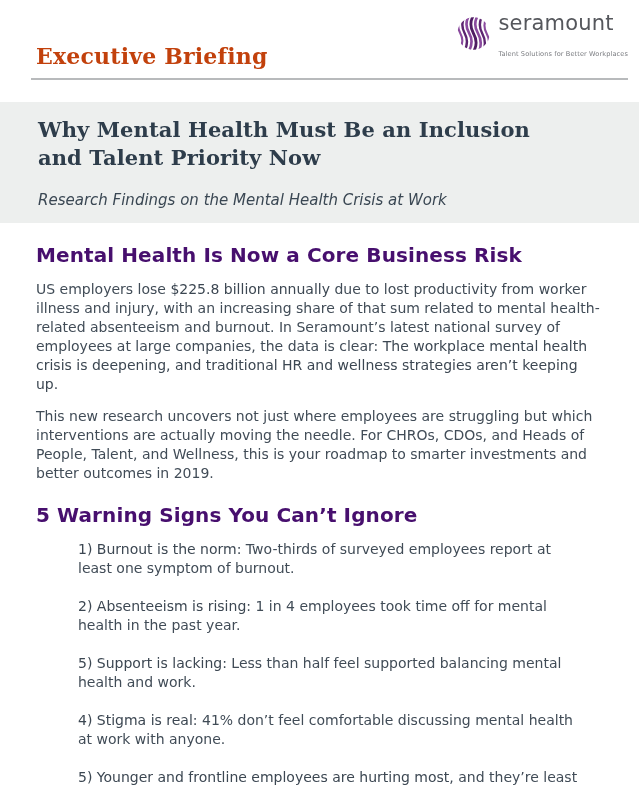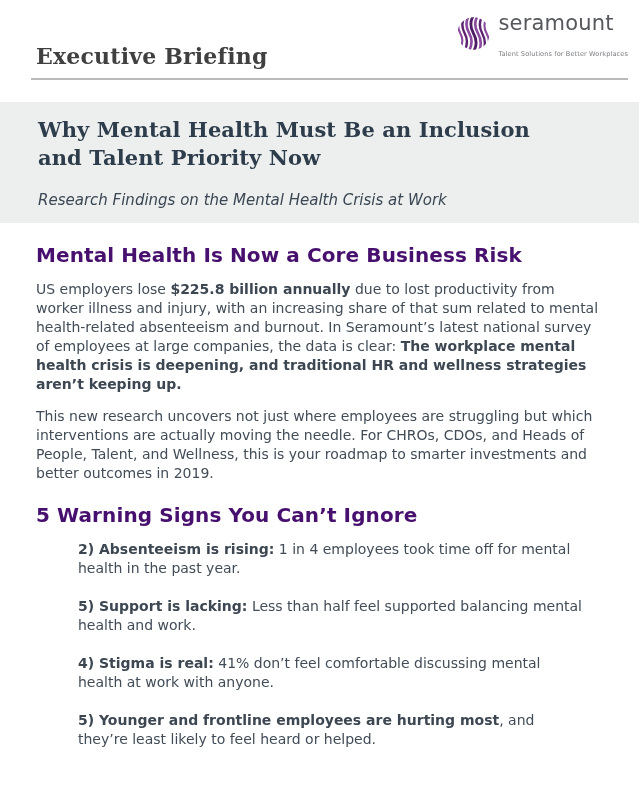--- a/index.html
+++ b/index.html
@@ -34,21 +34,21 @@
     margin-top: 16px;
     letter-spacing: 0.1px;
   }
   
   .eyebrow {
     margin: 44px 36px 0 36px;
     font-family: "DejaVu Serif", "Liberation Serif", serif;
     font-weight: bold;
     font-size: 22px;
     line-height: 25px;
-    color: #404040;
+    color: #c2410c;
     letter-spacing: 0.2px;
   }
   .rule {
     margin: 9px 11px 0 31px;
     border: none;
     border-top: 2px solid #b8babc;
     height: 0;
   }
   
   .hero {
@@ -81,21 +81,21 @@
     color: #470f6e;
     letter-spacing: 0.1px;
   }
   .para {
     margin-top: 13px;
     font-size: 14px;
     line-height: 19px;
     max-width: 570px;
     color: #414c57;
   }
-  .b { font-weight: bold; color: #3c4752; }
+  .b { font-weight: normal; color: #3c4752; }
   .warning-list {
     list-style: none;
     margin-top: 13px;
     padding-left: 42px;
   }
   .warning-item {
     font-size: 14px;
     line-height: 19px;
     max-width: 510px;
     color: #414c57;
@@ -140,19 +140,20 @@
 
   <h2 class="section-heading">Mental Health Is Now a Core Business Risk</h2>
 
   <p class="para"><span>US employers lose </span><span class="b">$225.8 billion annually</span><span> due to lost productivity from worker illness and injury, with an increasing share of that sum related to mental health-related absenteeism and burnout. In Seramount’s latest national survey of employees at large companies, the data is clear: </span><span class="b">The workplace mental health crisis is deepening, and traditional HR and wellness strategies aren’t keeping up.</span></p>
 
   <p class="para">This new research uncovers not just where employees are struggling but which interventions are actually moving the needle. For CHROs, CDOs, and Heads of People, Talent, and Wellness, this is your roadmap to smarter investments and better outcomes in 2019.</p>
 
   <h2 class="section-heading">5 Warning Signs You Can’t Ignore</h2>
 
   <ul class="warning-list">
+    <li class="warning-item"><span class="b">1) Burnout is the norm:</span><span> Two-thirds of surveyed employees report at least one symptom of burnout.</span></li>
     <li class="warning-item"><span class="b">2) Absenteeism is rising:</span><span> 1 in 4 employees took time off for mental health in the past year.</span></li>
     <li class="warning-item"><span class="b">5) Support is lacking:</span><span> Less than half feel supported balancing mental health and work.</span></li>
     <li class="warning-item"><span class="b">4) Stigma is real:</span><span> 41% don’t feel comfortable discussing mental health at work with anyone.</span></li>
     <li class="warning-item"><span class="b">5) Younger and frontline employees are hurting most</span><span>, and they’re least likely to feel heard or helped.</span></li>
   </ul>
 
 </div>
 
 </body></html>

